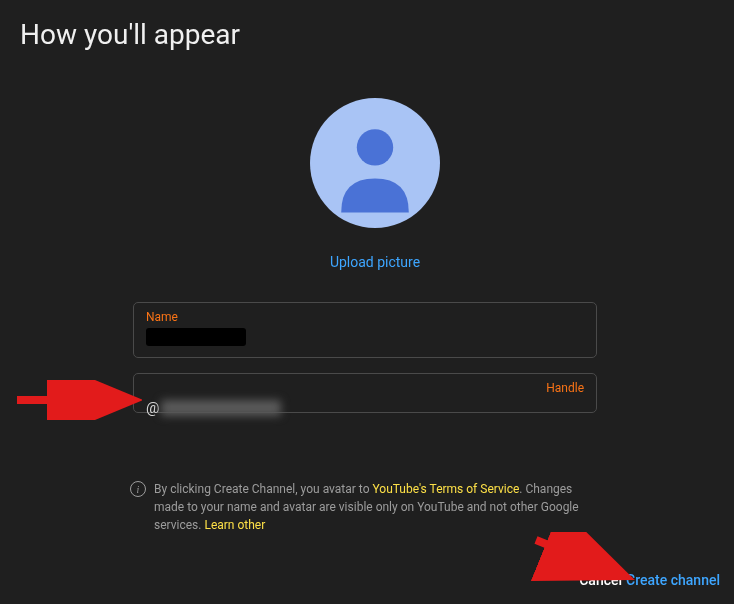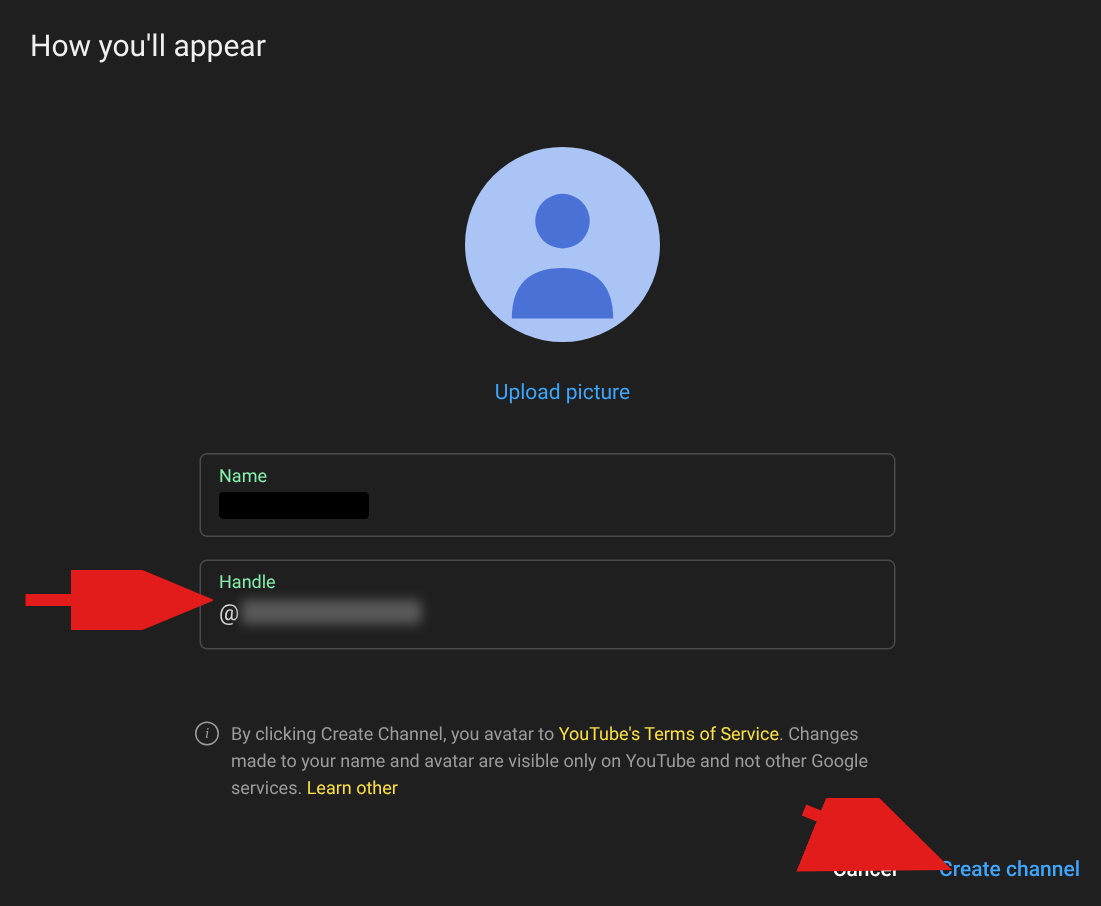--- a/index.html
+++ b/index.html
@@ -7,21 +7,21 @@
     width: 734px; height: 604px;
     background: #1f1f1f;
     font-family: Roboto, Arial, sans-serif;
     color: #e7e7e7;
     position: relative;
     overflow: hidden;
   }
   .title {
     position: absolute;
     top: 18px; left: 20px;
-    font-size: 20px;
+    font-size: 28px;
     font-weight: 400;
     color: #f0f0f0;
   }
   .avatar-wrap {
     position: absolute;
     top: 98px; left: 16px; right: 0;
     display: flex; flex-direction: column; align-items: center;
   }
   .avatar {
     width: 130px; height: 130px;
@@ -35,24 +35,24 @@
   .field {
     position: absolute;
     left: 133px;
     width: 464px;
     border: 1px solid #4a4a4a;
     border-radius: 5px;
     background: #1f1f1f;
     padding: 7px 12px 8px 12px;
   }
   .field-name { top: 302px; height: 56px; }
-  .field-handle { top: 373px; height: 60px; }
+  .field-handle { top: 373px; height: 40px; text-align: right; }
   .field-label {
     font-size: 12px;
-    color: #86efac;
+    color: #f97316;
     margin-bottom: 4px;
   }
   .name-scribble {
     width: 100px; height: 18px;
     background:
       linear-gradient(95deg, transparent 40%, #000 41%, #000 46%, transparent 47%),
       linear-gradient(85deg, transparent 50%, #000 51%, #000 56%, transparent 57%),
       linear-gradient(92deg, transparent 30%, #000 31%, #000 36%, transparent 37%);
     background-color: #000;
     border-radius: 3px;
@@ -81,21 +81,21 @@
     display: flex; align-items: center; justify-content: center;
     font-size: 10px; color: #9c9c9c;
     margin-top: 1px;
     font-style: italic;
     font-family: Georgia, serif;
   }
   .info-text a { color: #fde047; text-decoration: none; }
   .buttons {
     position: absolute;
     bottom: 16px; right: 14px;
-    display: flex; gap: 28px; align-items: center;
+    display: flex; gap: 4px; align-items: center;
     font-size: 14px;
   }
   .btn-cancel { color: #fff; cursor: pointer; font-weight: 500; }
   .btn-create { color: #3ea6ff; cursor: pointer; font-weight: 500; text-align: center; }
   
   .arrow {
     position: absolute;
     pointer-events: none;
   }
 </style>

